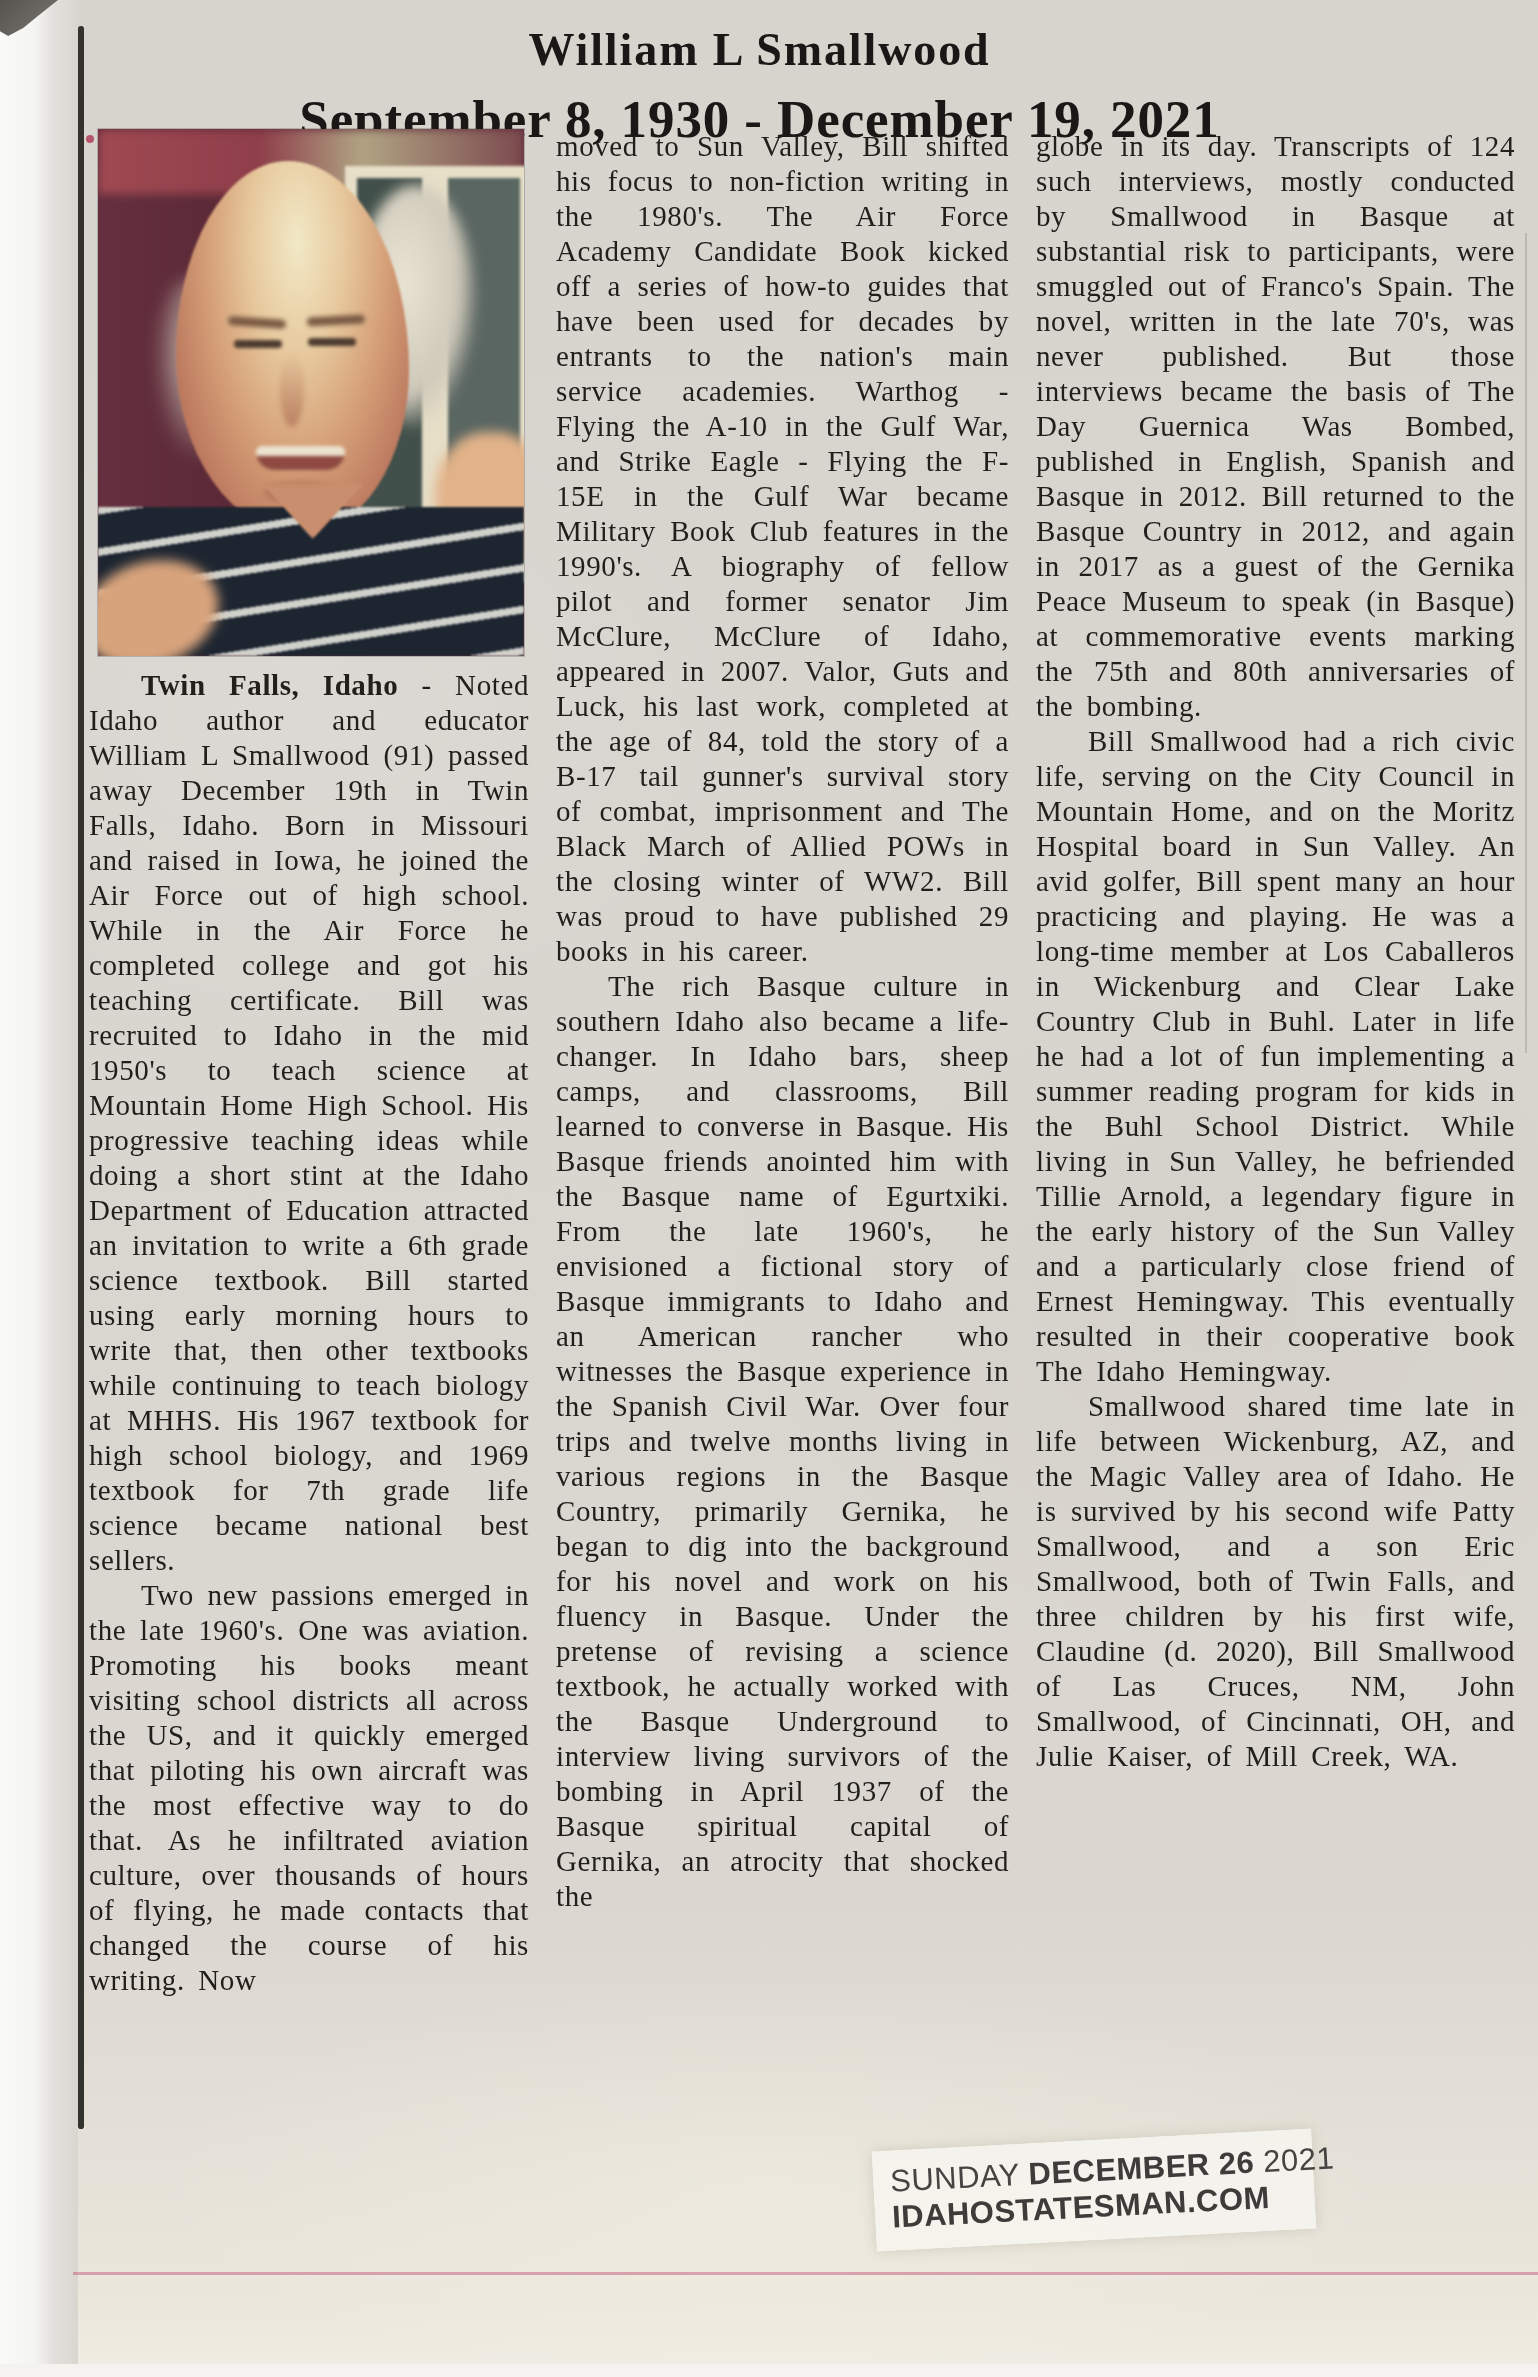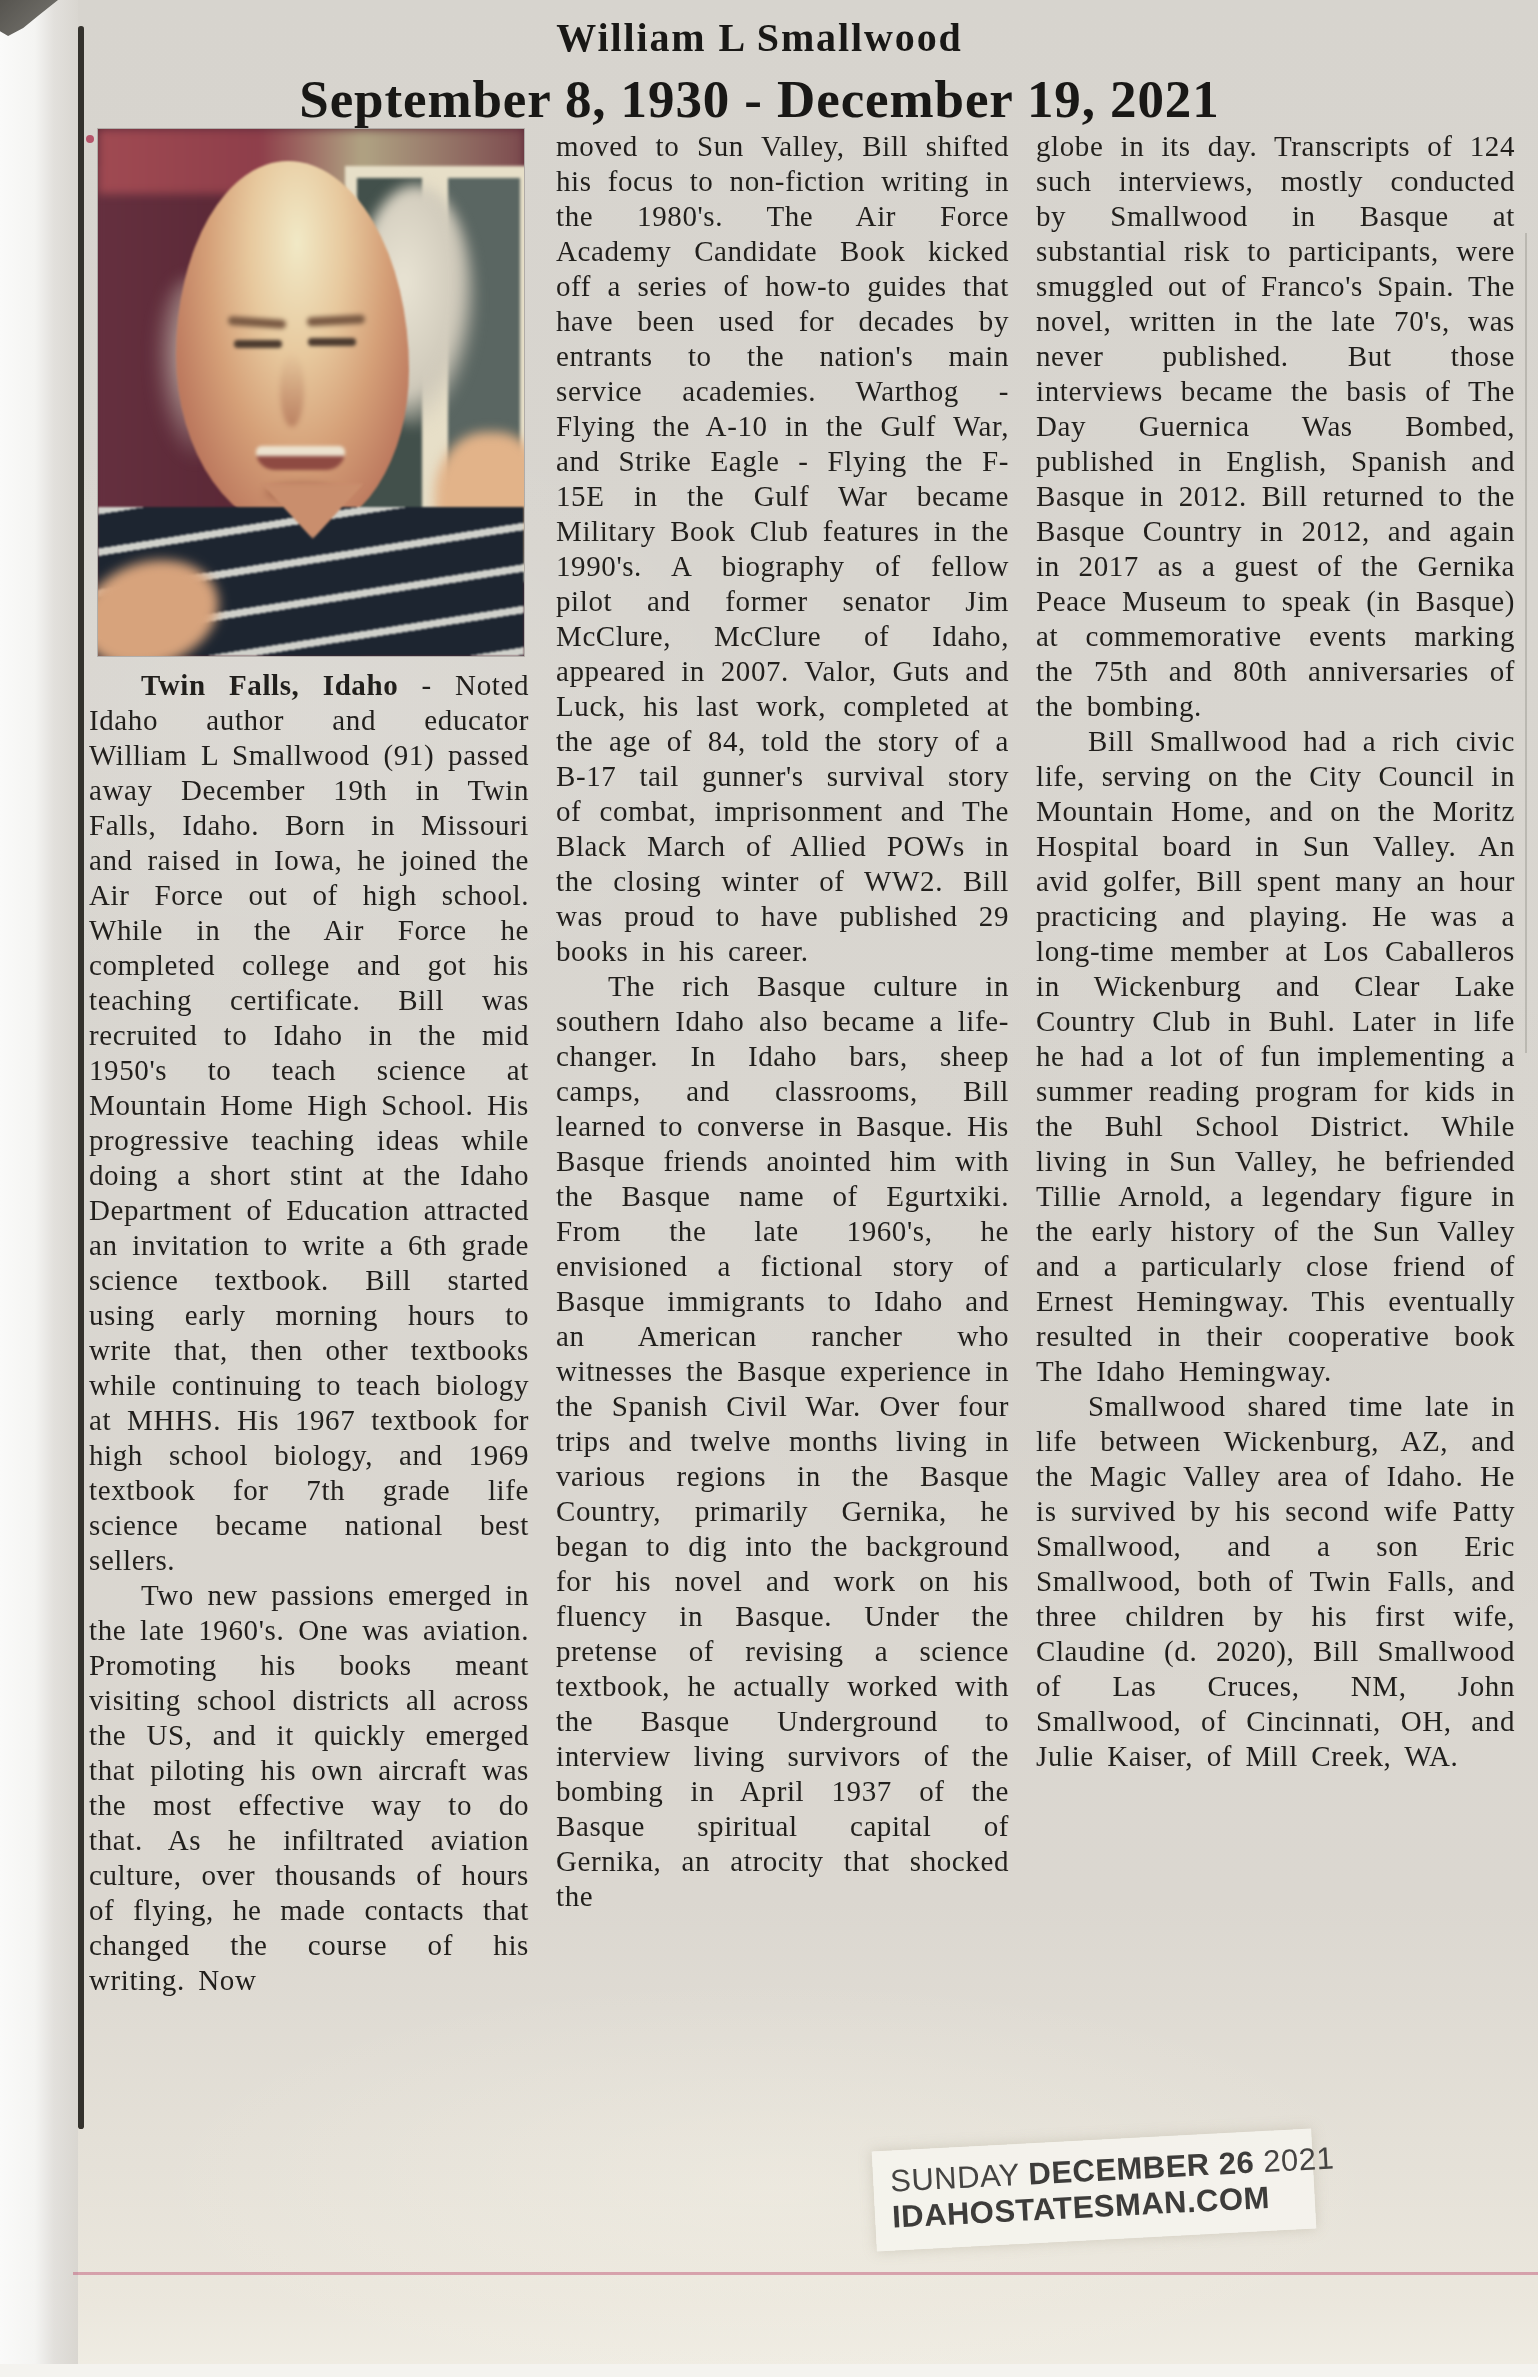--- a/index.html
+++ b/index.html
@@ -19,21 +19,21 @@
   .edge-white{position:absolute;left:0;top:0;bottom:0;width:78px;
     background:linear-gradient(90deg,#fafaf9 0px,#f4f4f2 35px,#e2e0dc 54px,#d9d6d0 78px);}
   .corner-artifact{position:absolute;left:0;top:0;width:58px;height:39px;background:linear-gradient(135deg,#56544f,#7a7872);
     clip-path:polygon(0 0,100% 0,68% 38%,40% 72%,14% 92%,0 80%);}
   .rule-left{position:absolute;left:78px;top:26px;width:5.6px;height:2103px;background:#34322d;border-radius:2.8px;}
   .rule-right{position:absolute;left:1525px;top:233px;width:1.9px;height:820px;background:rgba(70,68,62,0.20);}
   .red-dot{position:absolute;left:86px;top:135px;width:8.4px;height:8.4px;border-radius:50%;background:#ae3350;opacity:.8;}
 
   
   header{position:absolute;left:93px;top:11.2px;width:1333px;text-align:center;color:#191816;}
-  h1{margin:0;font-size:40px;line-height:54px;font-weight:bold;letter-spacing:1.9px;}
+  h1{margin:12px;font-size:46px;line-height:54px;font-weight:bold;letter-spacing:1.9px;}
   h2{margin:3.7px 0 0 0;font-size:53px;line-height:60px;font-weight:bold;letter-spacing:0.9px;}
 
   
   .columns{position:absolute;left:89px;top:129px;width:1426px;display:flex;gap:27px;color:#211f1c;}
   .col{text-align:justify;font-size:29px;line-height:35px;letter-spacing:0.6px;word-spacing:5.6px;}
   .col1{width:440px;}
   .col2{width:453px;}
   .col3{width:479px;}
   .para{margin:0;}
   .para.indent{text-indent:52px;}

